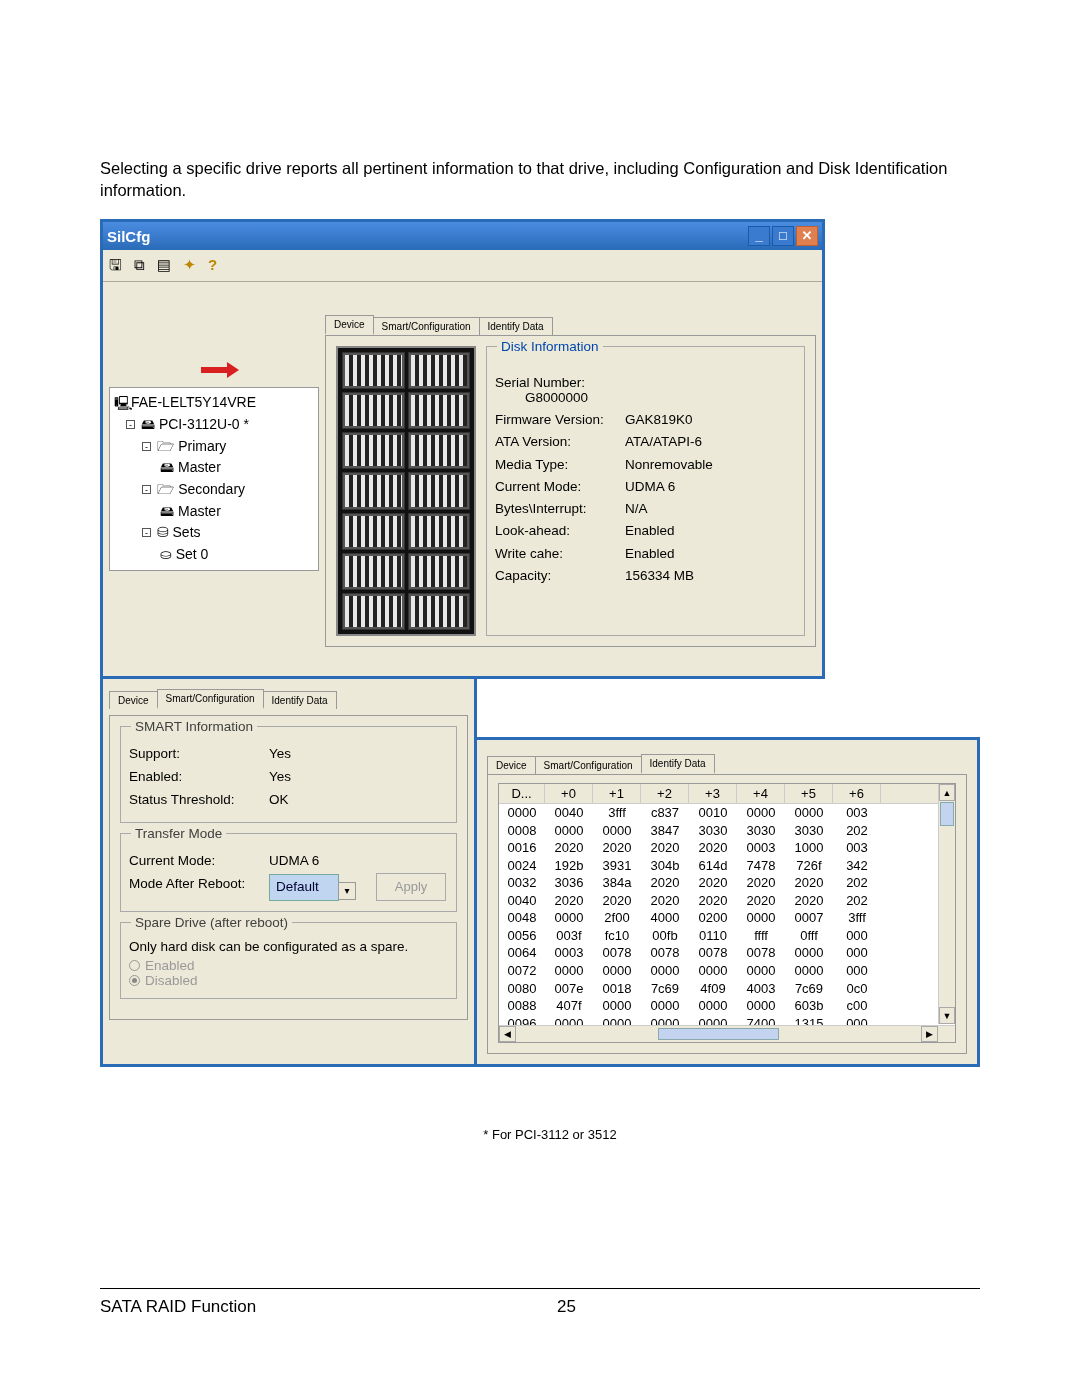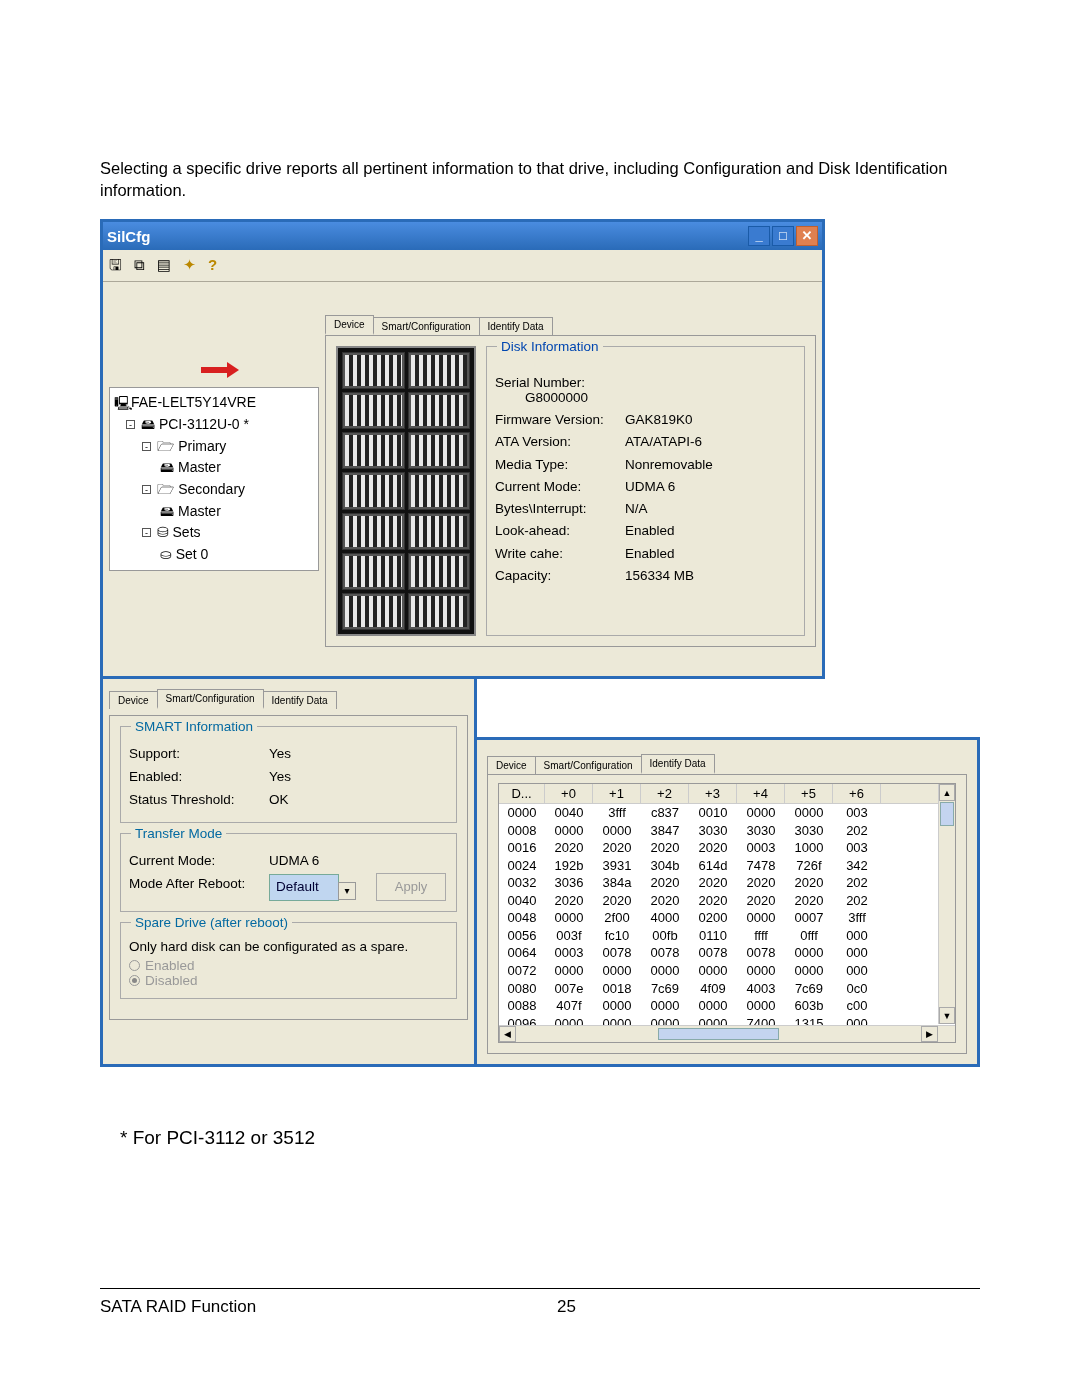--- a/index.html
+++ b/index.html
@@ -59,21 +59,21 @@
   .kv { display:flex; line-height:1.65; }
   .kv .k { width:130px; }
   .kv .v { flex:1; }
   .serial-block { margin-bottom:4px; }
 
   
   .midrow { display:flex; gap:0; }
   .win2 { width:377px; border:3px solid #2a6bb8; border-top:none; background:#ece9d8; }
   .win2 .tabpanel2 { border:1px solid #999; background:#ece9d8; margin:6px; padding:10px;}
   .fs2 { border:1px solid #aaa; position:relative; padding:16px 8px 10px 8px; font-size:13.5px; margin-bottom:10px;}
-  .fs2 .legend { color:#0369a1; }
+  .fs2 .legend { color:#404040; }
   .kv2 { display:flex; line-height:1.7; }
   .kv2 .k { width:140px; }
   .select { display:inline-block; border:1px solid #7a9; background:#c0d6f0; padding:1px 6px; width:70px; color:#003; }
   .sel-btn { display:inline-block; width:18px; height:18px; border:1px solid #999; background:#ece9d8; text-align:center; font-size:10px; line-height:16px; vertical-align:-3px; margin-left:-1px;}
   .applybtn { display:inline-block; border:1px solid #aaa; background:#ece9d8; color:#999; padding:2px 18px; margin-left:16px; font-size:13px;}
   .radio { display:inline-block; width:11px; height:11px; border-radius:50%; border:1px solid #999; margin-right:5px; vertical-align:-1px;}
   .radio.sel::after { content:""; display:block; width:5px; height:5px; border-radius:50%; background:#888; margin:2px;}
   .greytxt { color:#999; }
 
   .win3 { flex:1; border:3px solid #2a6bb8; border-top:3px solid #2a6bb8; border-left:none; background:#ece9d8; margin-top:58px; }
@@ -88,21 +88,21 @@
   .scrollv { position:absolute; right:0; top:0; bottom:18px; width:17px; background:#ece9d8; border-left:1px solid #ccc;}
   .scrollv .thumb { position:absolute; top:18px; left:1px; right:1px; height:24px; background:#c4d4f0; border:1px solid #8aa;}
   .scrollv .up, .scrollv .dn { position:absolute; left:0; right:0; height:17px; background:#ece9d8; text-align:center; font-size:9px; line-height:17px; border:1px solid #aaa;}
   .scrollv .up{top:0;} .scrollv .dn{bottom:0;}
   .scrollh { position:absolute; left:0; right:0; bottom:0; height:17px; background:#ece9d8; border-top:1px solid #ccc;}
   .scrollh .lf, .scrollh .rt { position:absolute; top:0; bottom:0; width:17px; background:#ece9d8; border:1px solid #aaa; text-align:center; font-size:9px; line-height:15px;}
   .scrollh .lf{left:0;} .scrollh .rt{right:17px;}
   .scrollh .track { position:absolute; left:17px; right:34px; top:2px; bottom:2px; }
   .scrollh .thumb { position:absolute; left:35%; width:30%; top:0; bottom:0; background:#c4d4f0; border:1px solid #8aa;}
 
-  .footnote { font-size:19px; margin-top: 60px; margin-left: 20px;}
+  .footnote { font-size:13px; margin-top: 60px; margin-left: 20px; text-align: center;}
   .pgfoot { position:absolute; bottom:80px; left:100px; right:100px; border-top:1.5px solid #000; padding-top:8px; display:flex; font-size:17px;}
   .pgfoot .l { flex:0 0 48%; }
   .pgfoot .c { flex:0 0 10%; text-align:center; }
 </style>
 </head>
 <body>
 
 <div class="page">
   <p class="intro">Selecting a specific drive reports all pertinent information to that drive, including  Configuration and Disk Identification information.</p>
 

